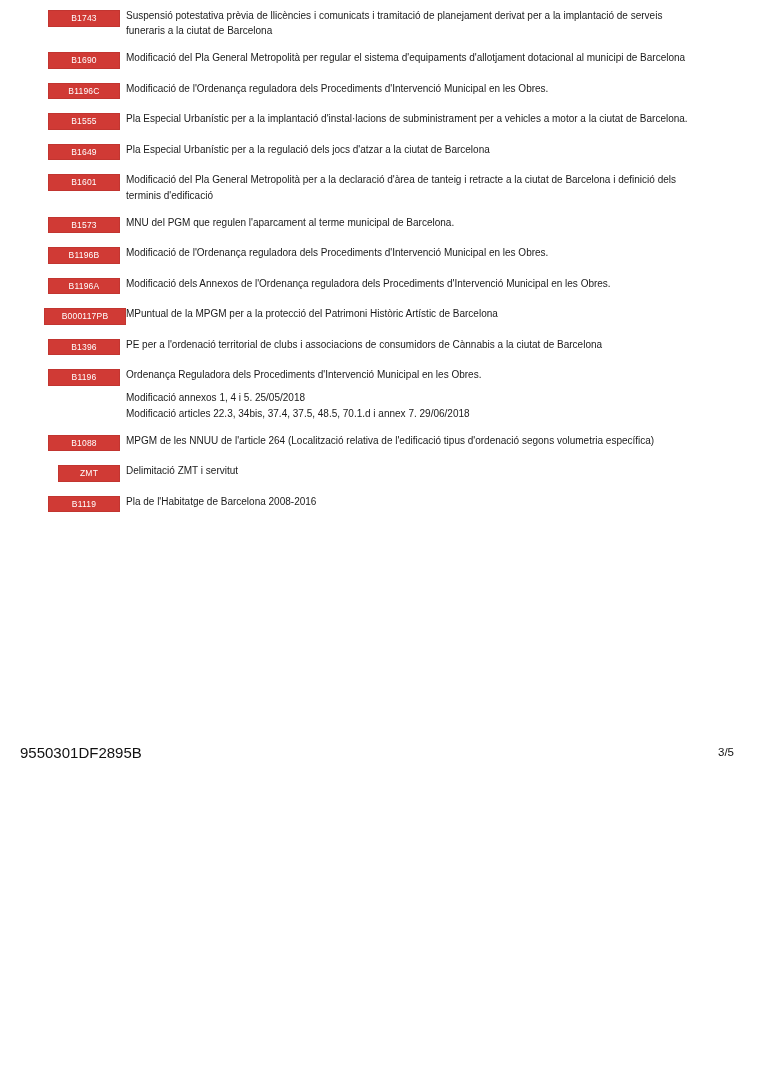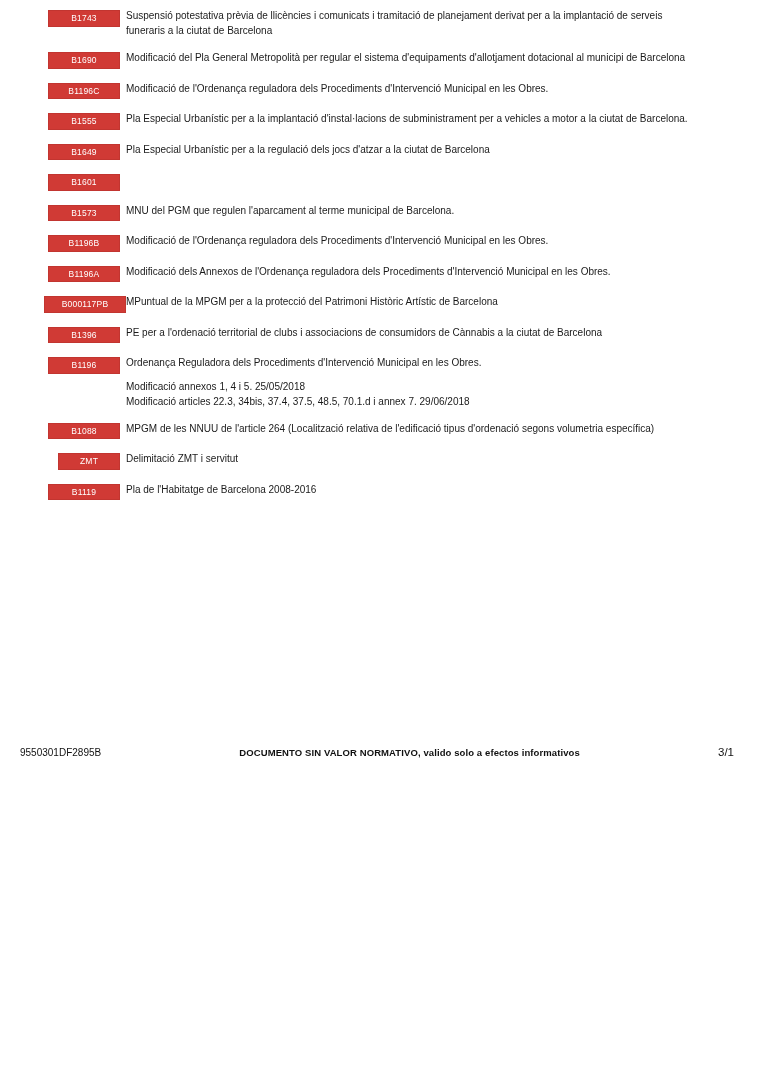--- a/index.html
+++ b/index.html
@@ -87,21 +87,21 @@
   }
   .footer-center {
     font-size: 9.5px;
     font-weight: bold;
     text-align: center;
     flex: 1 1 auto;
     letter-spacing: 0.1px;
   }
   .footer-left {
     flex: 0 0 auto;
-    font-size: 10px;
+    font-size: 15px;
   }
   .footer-right {
     flex: 0 0 auto;
     font-size: 11.5px;
     padding-right: 10px;
   }
 </style>
 </head>
 <body>
 
@@ -134,20 +134,21 @@
       <div class="entry">
         <div class="tag-cell">
           <div class="tag">B1649</div>
         </div>
         <div class="desc"><span>Pla Especial Urbanístic per a la regulació dels jocs d'atzar a la ciutat de Barcelona</span></div>
       </div>
       <div class="entry">
         <div class="tag-cell">
           <div class="tag">B1601</div>
         </div>
+        <div class="desc"><span>Modificació del Pla General Metropolità per a la declaració d'àrea de tanteig i retracte a la ciutat de Barcelona i definició dels terminis d'edificació</span></div>
       </div>
       <div class="entry">
         <div class="tag-cell">
           <div class="tag">B1573</div>
         </div>
         <div class="desc"><span>MNU del PGM que regulen l'aparcament al terme municipal de Barcelona.</span></div>
       </div>
       <div class="entry">
         <div class="tag-cell">
           <div class="tag">B1196B</div>
@@ -194,16 +195,15 @@
       <div class="entry">
         <div class="tag-cell">
           <div class="tag">B1119</div>
         </div>
         <div class="desc"><span>Pla de l'Habitatge de Barcelona 2008-2016</span></div>
       </div>
     </div>
 
   <div class="footer">
     <div class="footer-left">9550301DF2895B</div>
-    <div class="footer-center">DOCUMENTO SIN VALOR NORMATIVO, valido solo a efectos informativos</div>
-    <div class="footer-right">3/1</div>
+    <div class="footer-right">3/5</div>
   </div>
 </div>
 
 </body></html>

